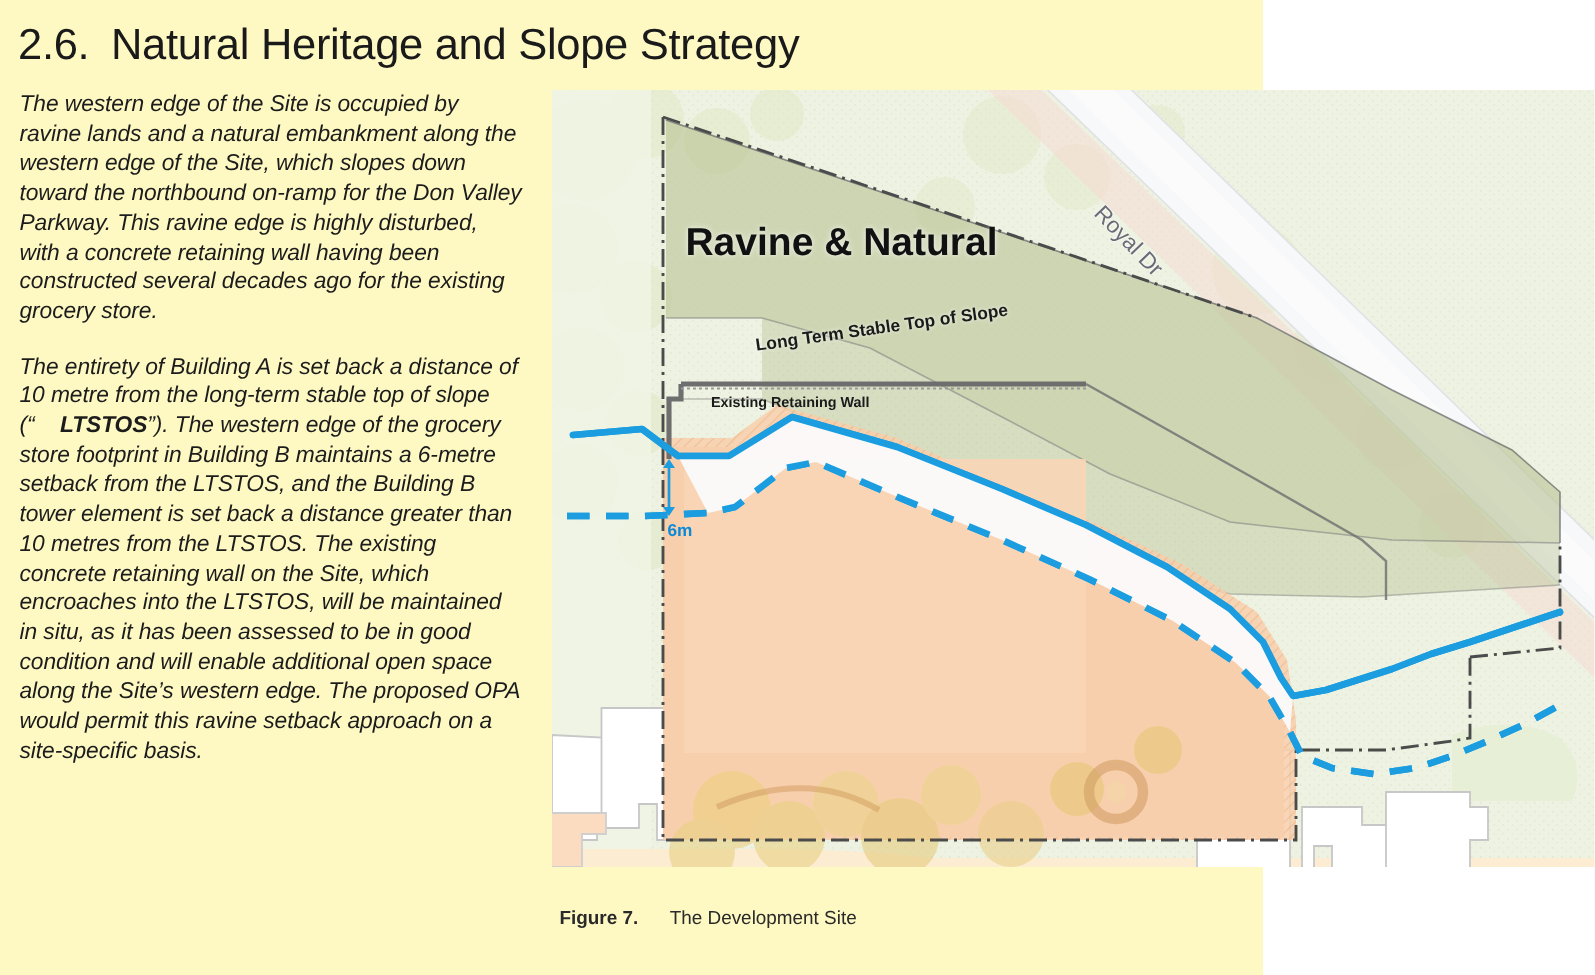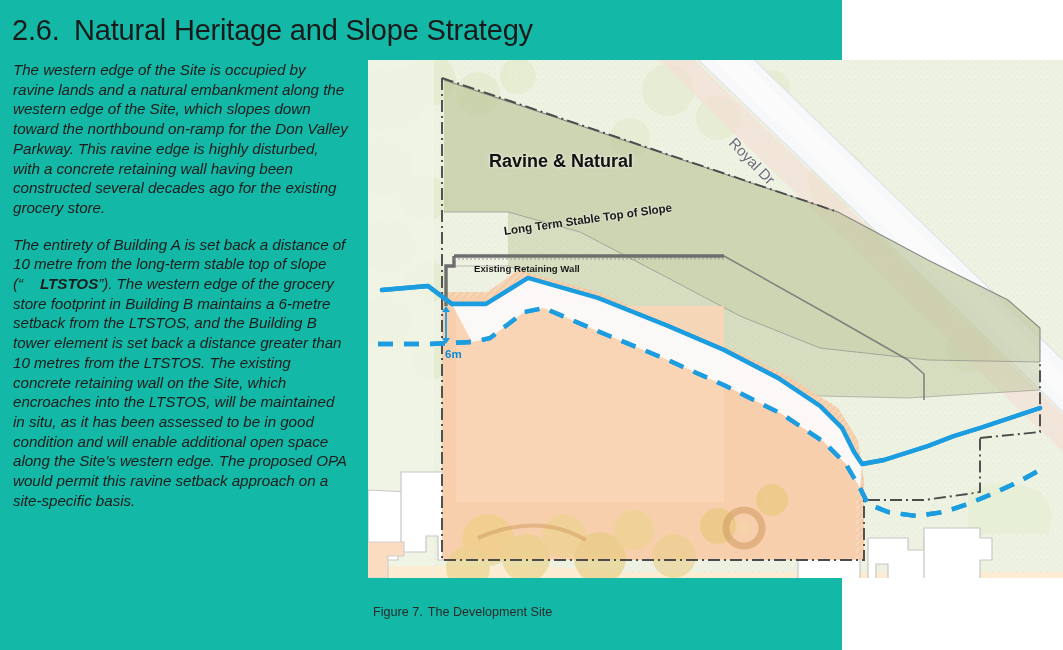--- a/index.html
+++ b/index.html
@@ -7,21 +7,21 @@
   html, body {
     margin: 0; padding: 0;
     width: 1063px; height: 650px;
     background: #ffffff;
     font-family: "Liberation Sans", sans-serif;
     overflow: hidden;
   }
   #page {
     position: relative;
     width: 842px; height: 650px;
-    background: #14b8a6;
+    background: #fef9c3;
   }
 
   
   #heading {
     position: absolute;
     left: 12px; top: 14px;
     width: 700px;
     font-size: 29px;
     font-weight: 400;
     color: #1a1a1a;
@@ -67,21 +67,21 @@
     position: absolute;
     color: #111111;
     font-weight: 700;
     white-space: nowrap;
     pointer-events: none;
   }
   #lbl-ravine {
     left: 78px; top: 86px;
     width: 230px;
     text-align: center;
-    font-size: 18px;
+    font-size: 26px;
     line-height: 30px;
     text-shadow: 0 0 3px rgba(255,255,255,.55), 0 0 6px rgba(255,255,255,.4);
   }
   #lbl-dev {
     left: 200px; top: 306px;
     width: 200px;
     text-align: center;
     font-size: 21.5px;
     line-height: 29px;
     text-shadow: 0 0 3px rgba(255,255,255,.4);
@@ -118,21 +118,21 @@
   }
 
   
   #caption {
     position: absolute;
     left: 5px; top: 545px;
     font-size: 12.6px;
     color: #2a2a2a;
     white-space: nowrap;
   }
-  #caption .figno { font-weight: 400; margin-right: 5px; }
+  #caption .figno { font-weight: 700; margin-right: 21px; }
 </style>
 </head>
 <body>
 
 <div id="page">
 
   <div id="heading">
     <span class="num">2.6.</span><span>Natural Heritage and Slope Strategy</span>
   </div>
 

